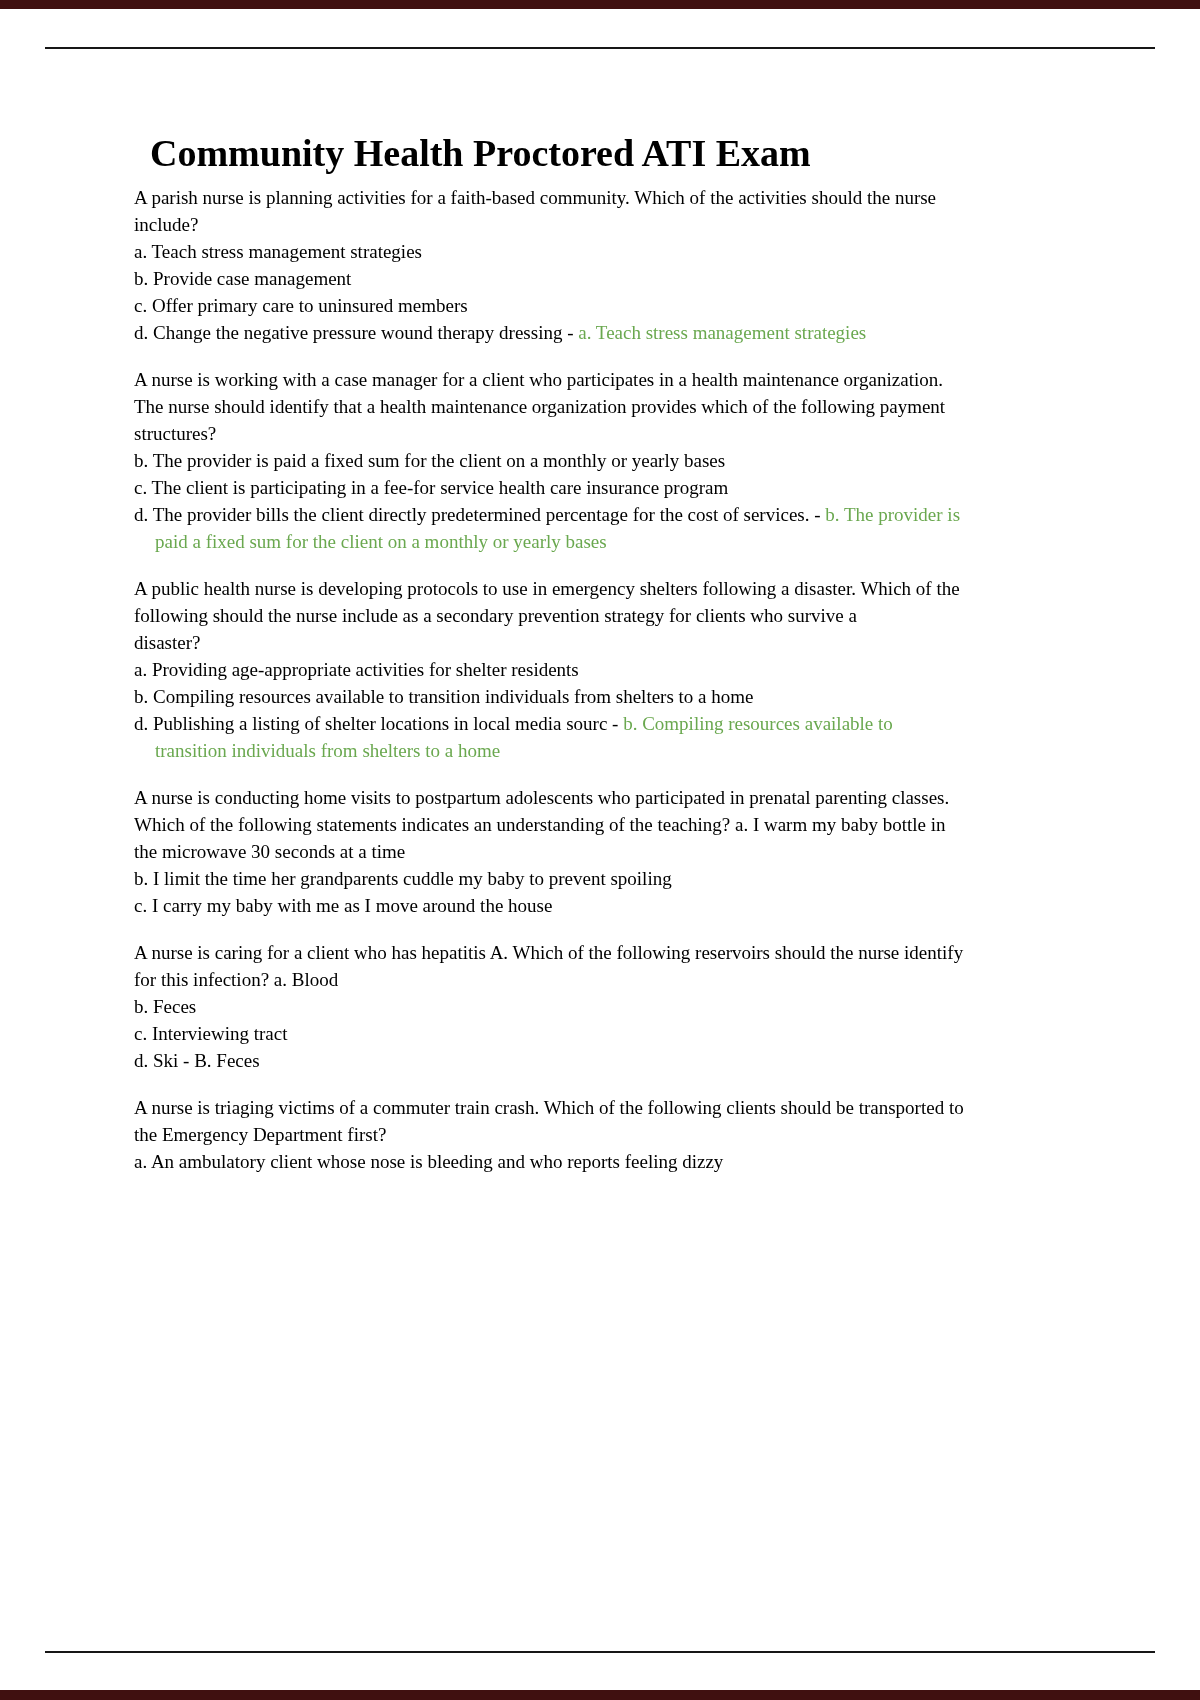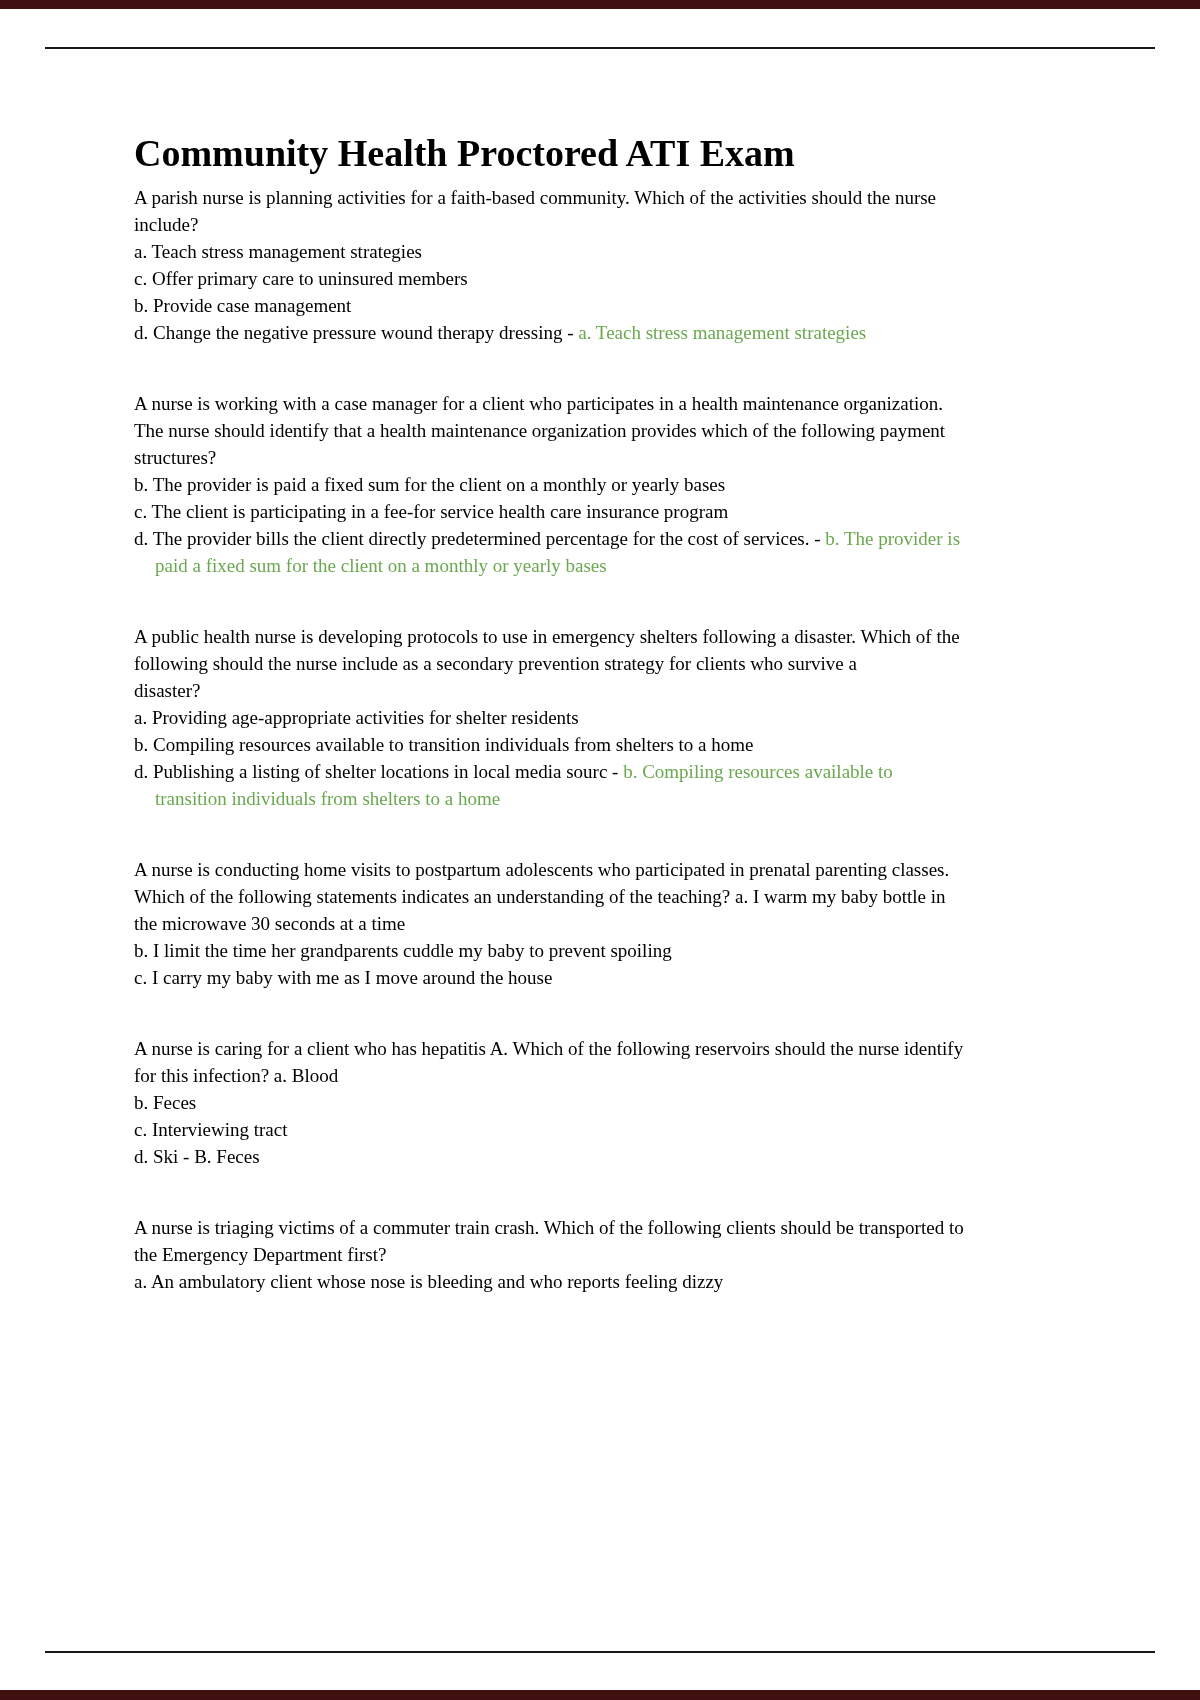--- a/index.html
+++ b/index.html
@@ -35,26 +35,26 @@
   .content {
     position: absolute;
     left: 134px;
     top: 130px;
     width: 833px;
   }
   h1 {
     font-size: 38px;
     line-height: 46px;
     font-weight: bold;
-    margin: 0 0 8px 0;
+    margin: 0 0 8px 16px;
   }
   .question {
     font-size: 19px;
     line-height: 27px;
-    margin-top: 44px;
+    margin-top: 20px;
   }
   .question:first-child { margin-top: 0; }
   .stem {
     margin: 0;
     white-space: pre-wrap;
   }
   .option {
     padding-left: 21px;
     text-indent: -21px;
   }
@@ -65,22 +65,22 @@
 
 <div class="bar top"></div>
 <hr class="rule top">
 
 <div class="content">
   <h1>Community Health Proctored ATI Exam</h1>
   <div id="questions">
       <div class="question">
         <p class="stem">A parish nurse is planning activities for a faith-based community. Which of the activities should the nurse include?</p>
         <div class="option"><span>a. Teach stress management strategies</span></div>
+        <div class="option"><span>b. Provide case management</span></div>
         <div class="option"><span>c. Offer primary care to uninsured members</span></div>
-        <div class="option"><span>b. Provide case management</span></div>
         <div class="option"><span>d. Change the negative pressure wound therapy dressing - </span><span class="answer">a. Teach stress management strategies</span></div>
       </div>
       <div class="question">
         <p class="stem">A nurse is working with a case manager for a client who participates in a health maintenance organization. The nurse should identify that a health maintenance organization provides which of the following payment structures?</p>
         <div class="option"><span>b. The provider is paid a fixed sum for the client on a monthly or yearly bases</span></div>
         <div class="option"><span>c. The client is participating in a fee-for service health care insurance program</span></div>
         <div class="option"><span>d. The provider bills the client directly predetermined percentage for the cost of services. - </span><span class="answer">b. The provider is paid a fixed sum for the client on a monthly or yearly bases</span></div>
       </div>
       <div class="question">
         <p class="stem">A public health nurse is developing protocols to use in emergency shelters following a disaster. Which of the following should the nurse include as a secondary prevention strategy for clients who survive a

